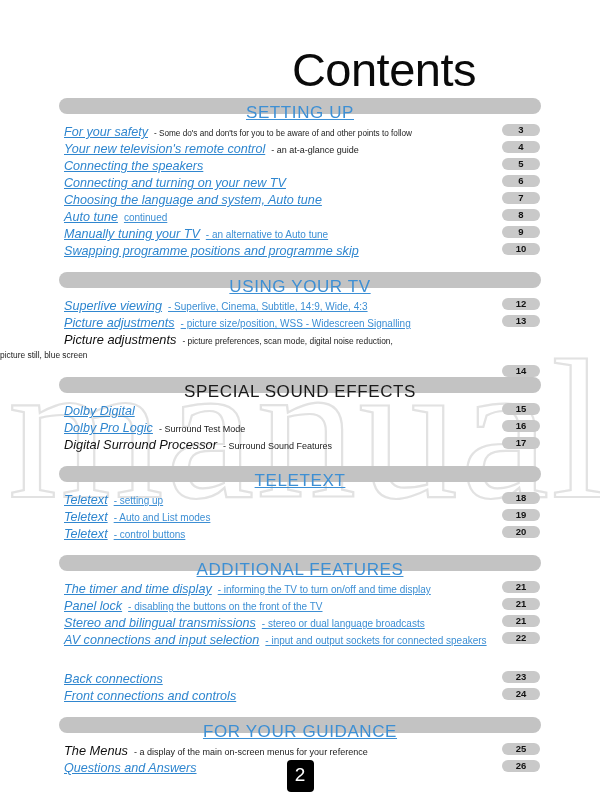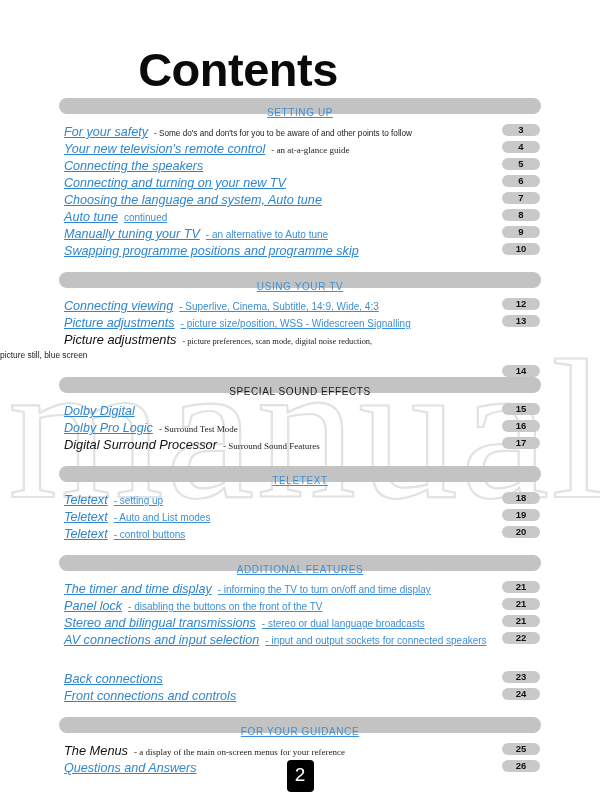--- a/index.html
+++ b/index.html
@@ -22,24 +22,24 @@
     width: 600px; height: 220px;
     z-index: 0;
     pointer-events: none;
   }
   #watermark svg { display: block; }
   
   #title {
     position: absolute;
     left: 0; top: 44px;
     width: 476px;
-    text-align: center;
+    text-align: right;
     font-size: 47px;
     line-height: 52px;
-    font-weight: 700;
+    font-weight: 400;
     color: #0a0a0a;
     letter-spacing: -0.5px;
     z-index: 3;
   }
   
   #content {
     position: absolute;
     left: 0; top: 98px;
     width: 600px;
     z-index: 2;
@@ -49,21 +49,21 @@
     margin: 0 auto;
     width: 482px;
     height: 16px;
     background: #c3c3c3;
     border-radius: 8px;
     text-align: center;
     z-index: 2;
   }
   .section-bar .bar-label {
     display: inline-block;
-    font-size: 10px;
+    font-size: 17px;
     line-height: 16px;
     letter-spacing: 0.6px;
     color: #3d8fd4;
     text-decoration: underline;
     text-underline-offset: 1px;
     white-space: nowrap;
     margin-top: 7px;
   }
   .section-bar.dark-label .bar-label {
     color: #1a1a1a;
@@ -98,21 +98,20 @@
     color: #3d8fd4;
     text-decoration: underline;
     text-underline-offset: 1px;
     vertical-align: baseline;
     margin-left: 6px;
   }
   .desc-txt.plain {
     color: #1b1b1b;
     text-decoration: none;
     font-size: 8.4px;
-    font-family: Liberation Serif, serif;
   }
   .desc-txt.italic {
     color: #1b1b1b;
     text-decoration: none;
     font-size: 8.2px;
   }
   .desc-txt.big { font-size: 9px; }
   .indent-line {
     position: relative;
     height: 16px;
@@ -183,21 +182,21 @@
         <div class="row"><span class="title-txt">Connecting and turning on your new TV</span><span class="pagenum">6</span></div>
         <div class="row"><span class="title-txt">Choosing the language and system, Auto tune</span><span class="pagenum">7</span></div>
         <div class="row"><span class="title-txt">Auto tune</span><span class="desc-txt">continued</span><span class="pagenum">8</span></div>
         <div class="row"><span class="title-txt">Manually tuning your TV</span><span class="desc-txt">- an alternative to Auto tune</span><span class="pagenum">9</span></div>
         <div class="row"><span class="title-txt">Swapping programme positions and programme skip</span><span class="pagenum">10</span></div>
       </div>
       <div class="gap-l"></div>
       <div class="section-bar"><span class="bar-label">USING YOUR TV</span></div>
       <div class="gap-s"></div>
       <div class="rows">
-        <div class="row"><span class="title-txt">Connecting viewing</span><span class="desc-txt">- Superlive, Cinema, Subtitle, 14:9, Wide, 4:3</span><span class="pagenum">12</span></div>
+        <div class="row"><span class="title-txt">Superlive viewing</span><span class="desc-txt">- Superlive, Cinema, Subtitle, 14:9, Wide, 4:3</span><span class="pagenum">12</span></div>
         <div class="row"><span class="title-txt">Picture adjustments</span><span class="desc-txt">- picture size/position, WSS - Widescreen Signalling</span><span class="pagenum">13</span></div>
         <div class="row"><span class="title-txt black">Picture adjustments</span><span class="desc-txt plain">- picture preferences, scan mode, digital noise reduction,</span></div>
         <div class="indent-line"><span>picture still, blue screen</span><span class="pagenum" style="top: 18px;">14</span></div>
       </div>
       <div class="gap-l"></div>
       <div class="section-bar dark-label"><span class="bar-label">SPECIAL SOUND EFFECTS</span></div>
       <div class="gap-s"></div>
       <div class="rows">
         <div class="row"><span class="title-txt">Dolby Digital</span><span class="pagenum">15</span></div>
         <div class="row"><span class="title-txt">Dolby Pro Logic</span><span class="desc-txt plain big">- Surround Test Mode</span><span class="pagenum">16</span></div>

